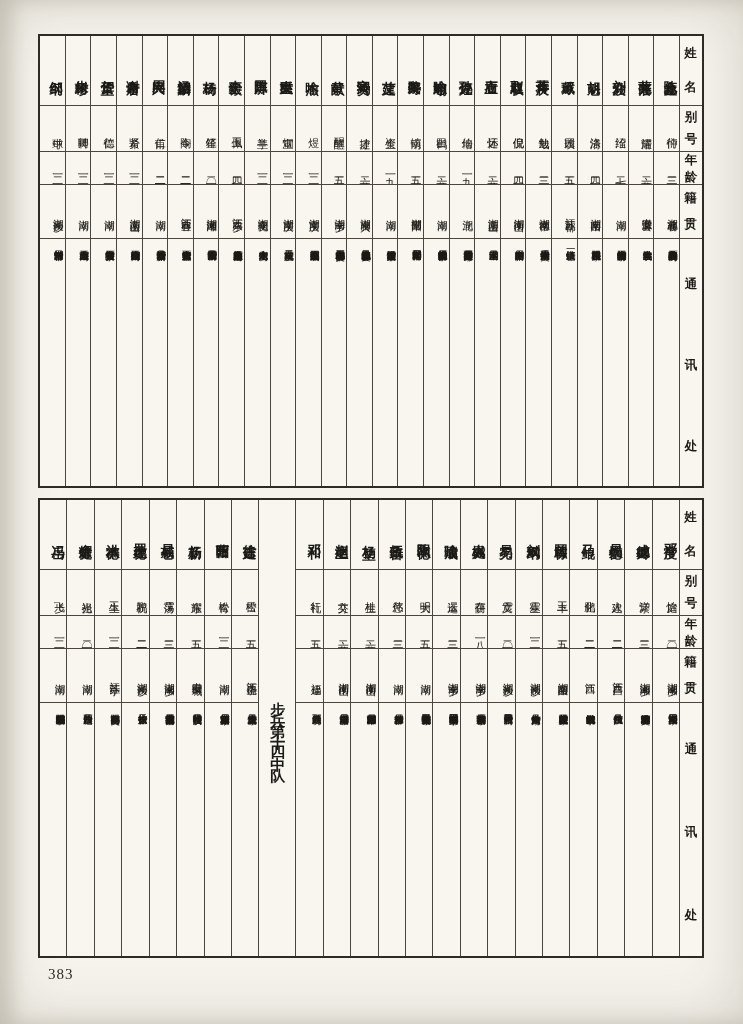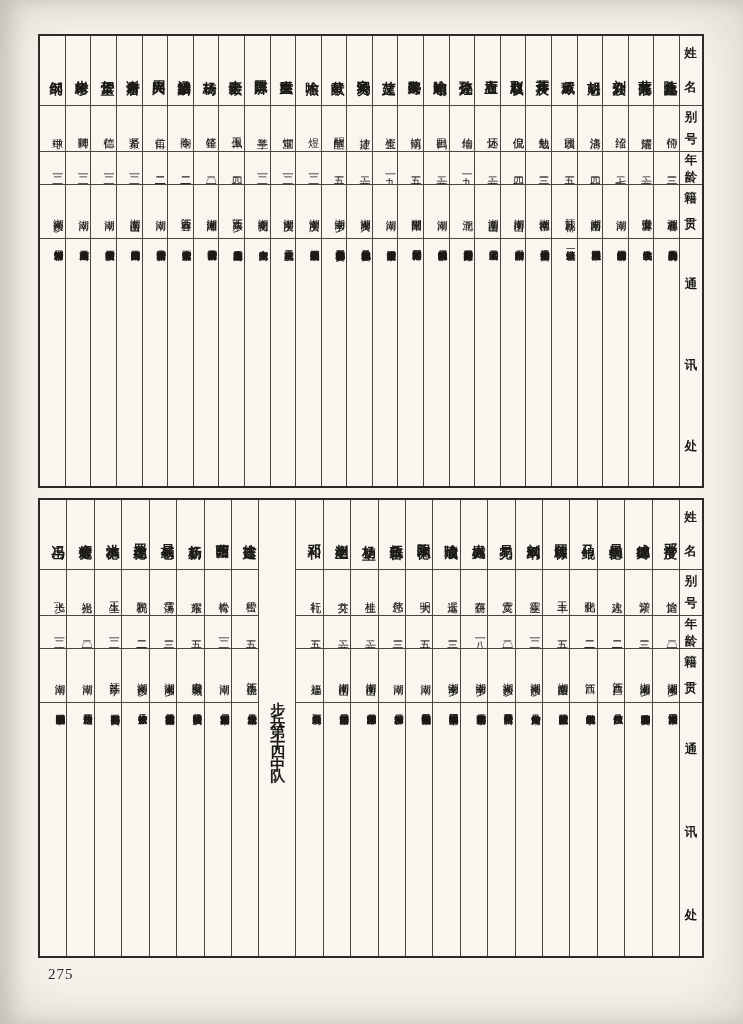--- a/index.html
+++ b/index.html
@@ -454,14 +454,14 @@
         <div class="cell c-addr">长沙西园八号赵宅转</div>
       </div>
       <div class="col person-col">
         <div class="cell c-name">冯岳</div>
         <div class="cell c-alias">步飞</div>
         <div class="cell c-age">二一</div>
         <div class="cell c-native">湖南</div>
         <div class="cell c-addr">黔阳乾溪坪邮务信柜李朝喜转冯伯亨</div>
       </div>
     </div>
-  <div class="page-number">275</div>
+  <div class="page-number">383</div>
 </div>
 
 </body></html>

